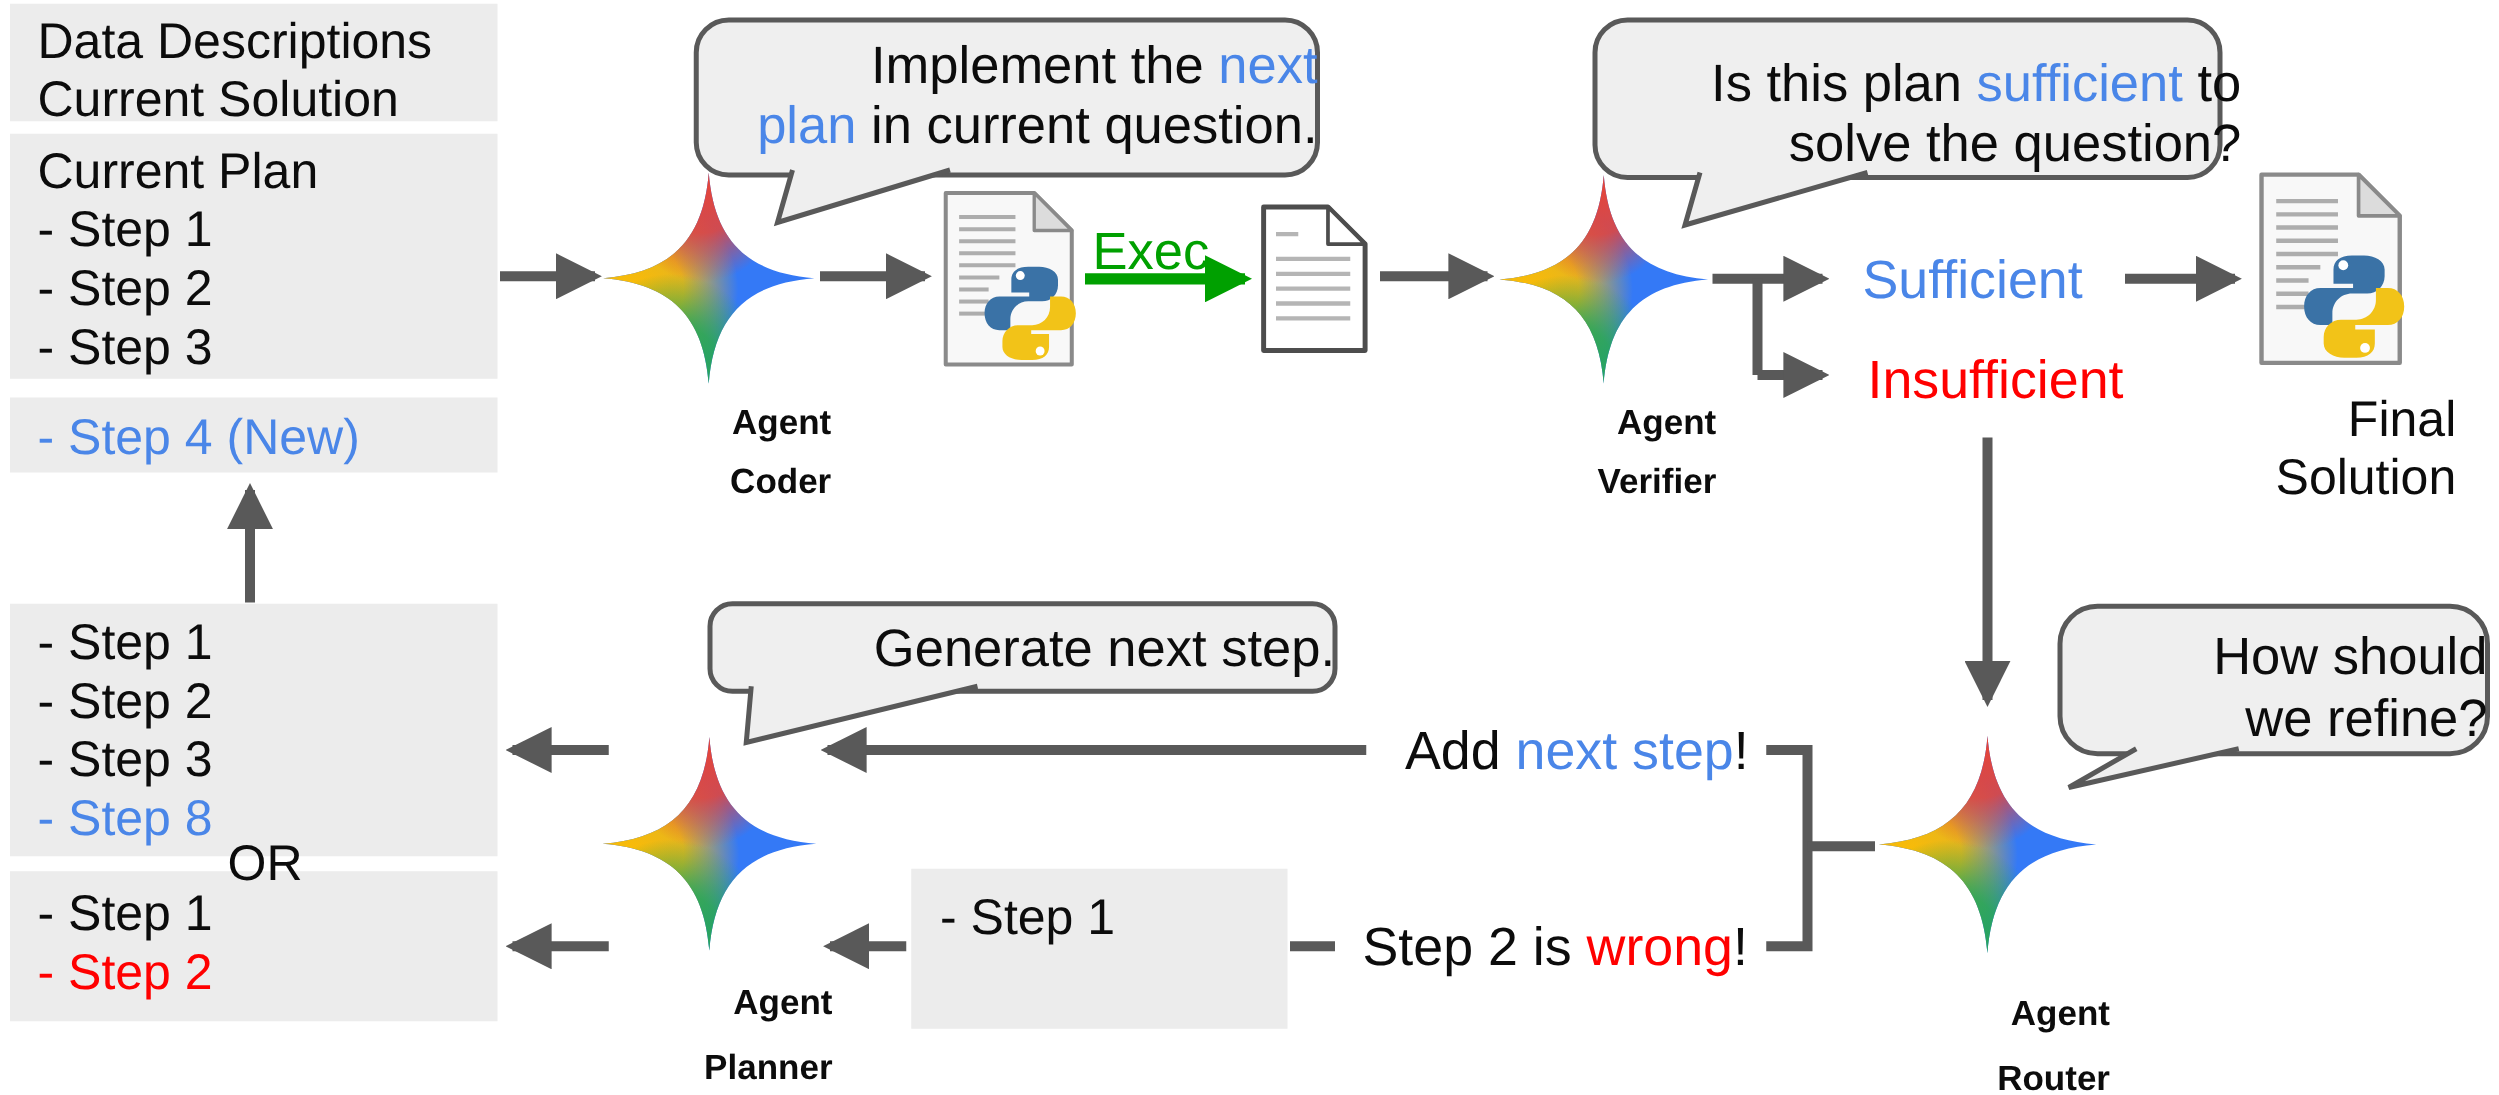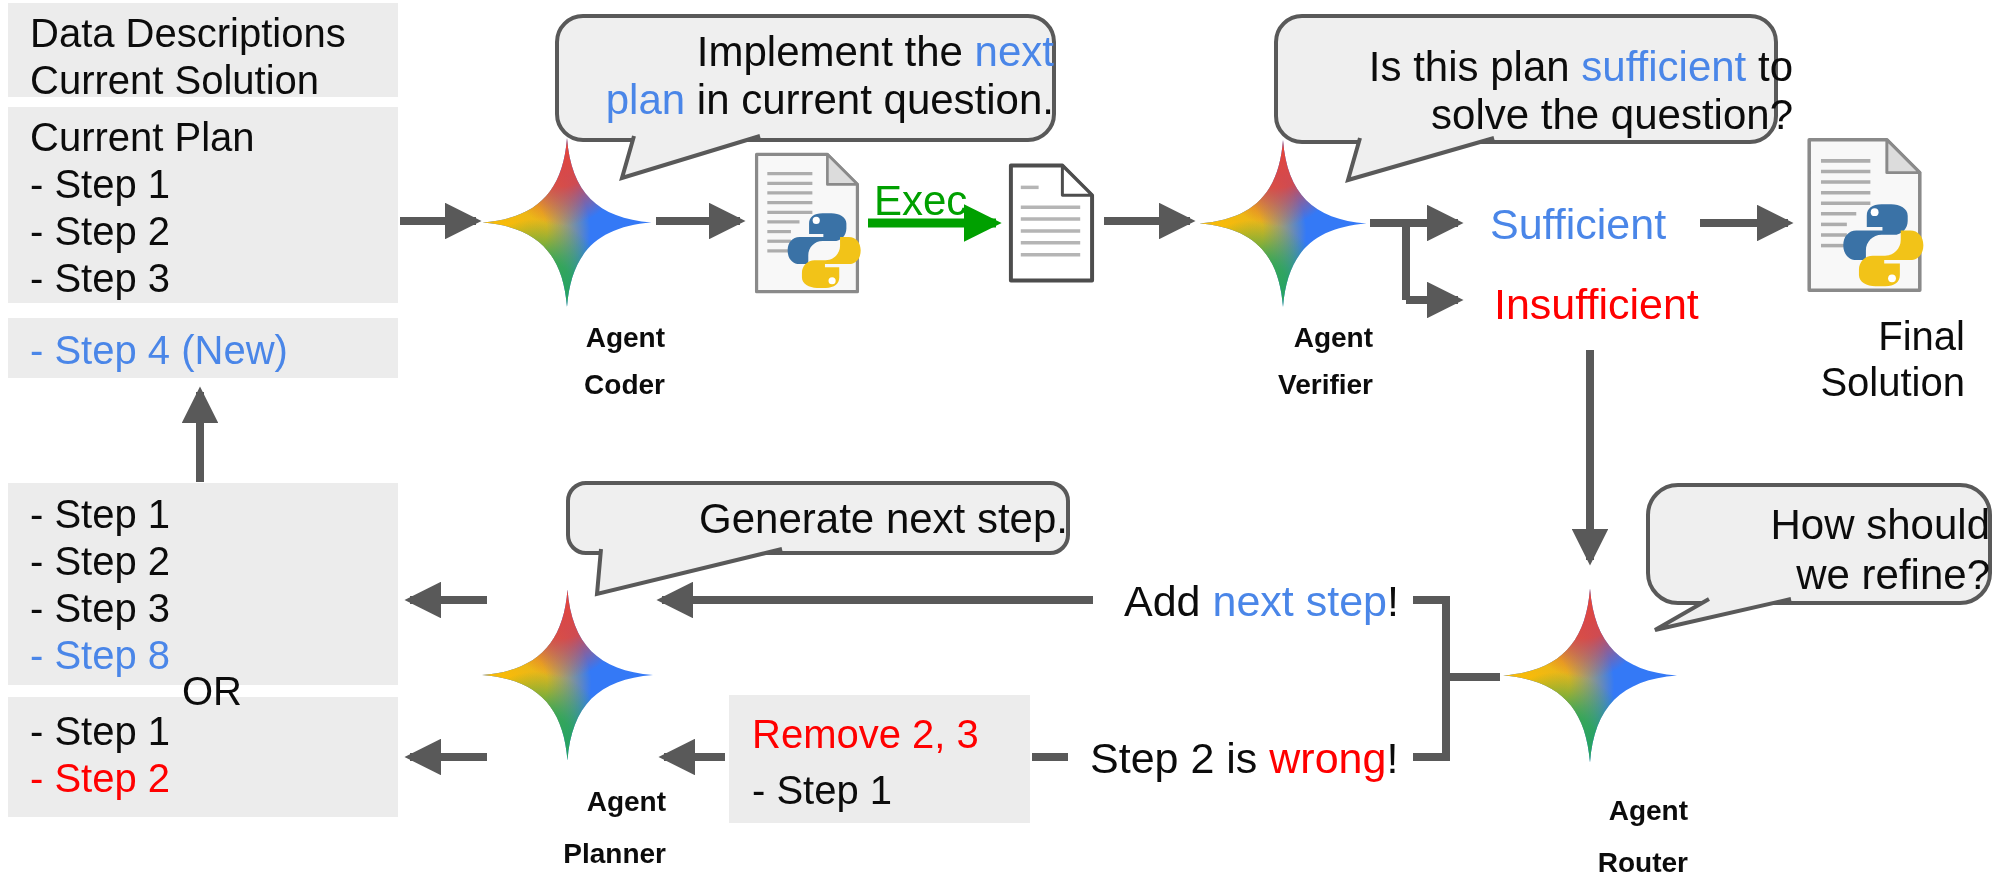--- a/index.html
+++ b/index.html
@@ -223,17 +223,16 @@
   </div>
 
   <div class="t c bub" style="left:568px;top:495px;width:500px;">Generate next step.</div>
 
   <div class="t c lbl" style="left:470px;top:776px;width:196px;line-height:52px;">
     <div>Agent</div>
     <div>Planner</div>
   </div>
 
   <div class="t" style="left:752px;top:706px;line-height:56px;">
-    <div class="red">Remove 2, 3</div>
     <div>- Step 1</div>
   </div>
 
 </div>
 
 </body></html>

